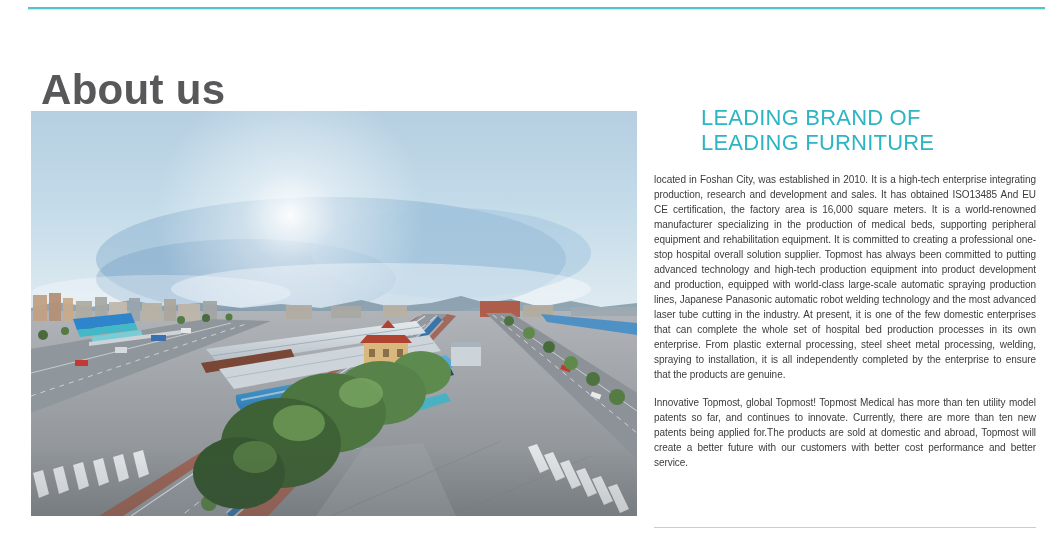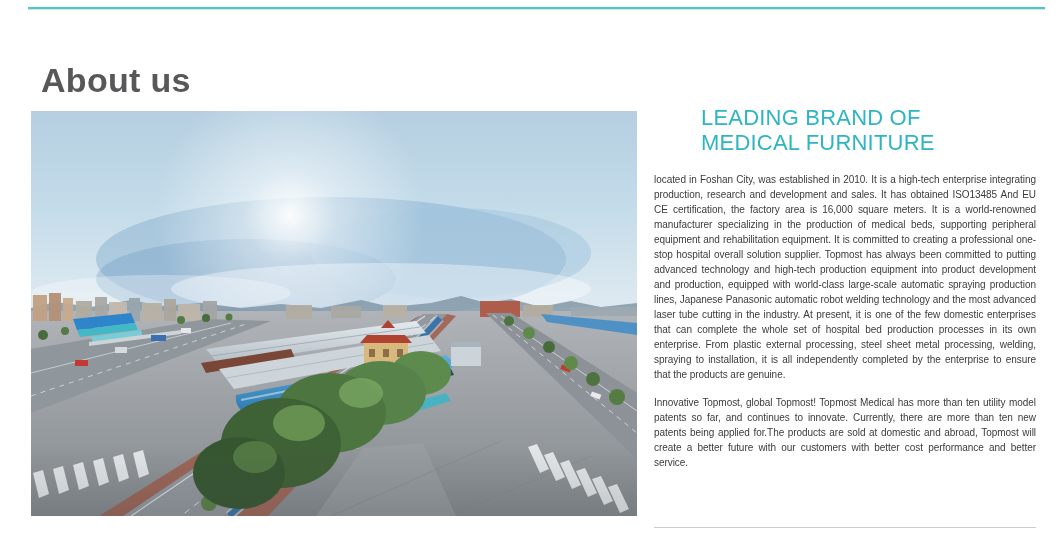--- a/index.html
+++ b/index.html
@@ -9,21 +9,21 @@
     background:#ffffff;
     font-family:"Liberation Sans",sans-serif;
     overflow:hidden;
   }
   .top-accent{
     position:absolute;left:28px;top:7px;width:1017px;height:2px;
     background:#56c4c7;box-shadow:0 1px 1px rgba(86,196,199,.35);
   }
   .page-title{
     position:absolute;left:41px;top:38px;
-    font-size:34px;font-weight:bold;color:#58585a;letter-spacing:.3px;
+    font-size:42px;font-weight:bold;color:#58585a;letter-spacing:.3px;
   }
   .photo-wrap{
     position:absolute;left:31px;top:111px;width:606px;height:405px;
     overflow:hidden;background:#cfe0ea;
   }
   .photo-wrap svg{display:block;}
   .content{
     position:absolute;left:654px;top:106px;width:382px;
   }
   .section-heading{
@@ -223,21 +223,21 @@
         <polygon points="577,376 586,373 598,398 589,402"></polygon>
       </g>
 
       <rect x="0" y="335" width="606" height="70" fill="url(#vignette)"></rect>
     </svg>
   </div>
 
   <div class="content">
     <div class="section-heading">
       <span>LEADING BRAND OF</span>
-      <span>MEDICAL FURNITURE</span>
+      <span>LEADING FURNITURE</span>
     </div>
     <div class="paragraphs">
       <p>located in Foshan City, was established in 2010.  It is a high-tech enterprise integrating production, research and development and sales. It has obtained ISO13485 And EU CE certification, the  factory area is 16,000 square meters. It is a world-renowned manufacturer specializing in the production of medical beds, supporting peripheral equipment and rehabilitation equipment. It is committed to creating a professional one-stop hospital overall solution supplier. Topmost has always been committed to putting advanced technology and high-tech production equipment into product development and production, equipped with world-class large-scale automatic spraying production lines, Japanese Panasonic automatic robot welding technology and the most advanced laser tube cutting in the industry. At present, it is one of the few domestic enterprises that can complete the whole set of hospital bed production processes in its own enterprise. From plastic external processing, steel sheet metal processing, welding, spraying to installation, it is all independently completed by the enterprise to ensure that the products are genuine.</p>
       <p>Innovative Topmost, global Topmost! Topmost Medical has more than ten utility model patents so far, and continues to innovate. Currently, there are more than ten new patents being applied for.The products are sold at domestic  and abroad, Topmost will create a better future with our customers with better cost performance and better service.</p>
     </div>
   </div>
 
   <div class="bottom-divider"></div>
 
 </div>

